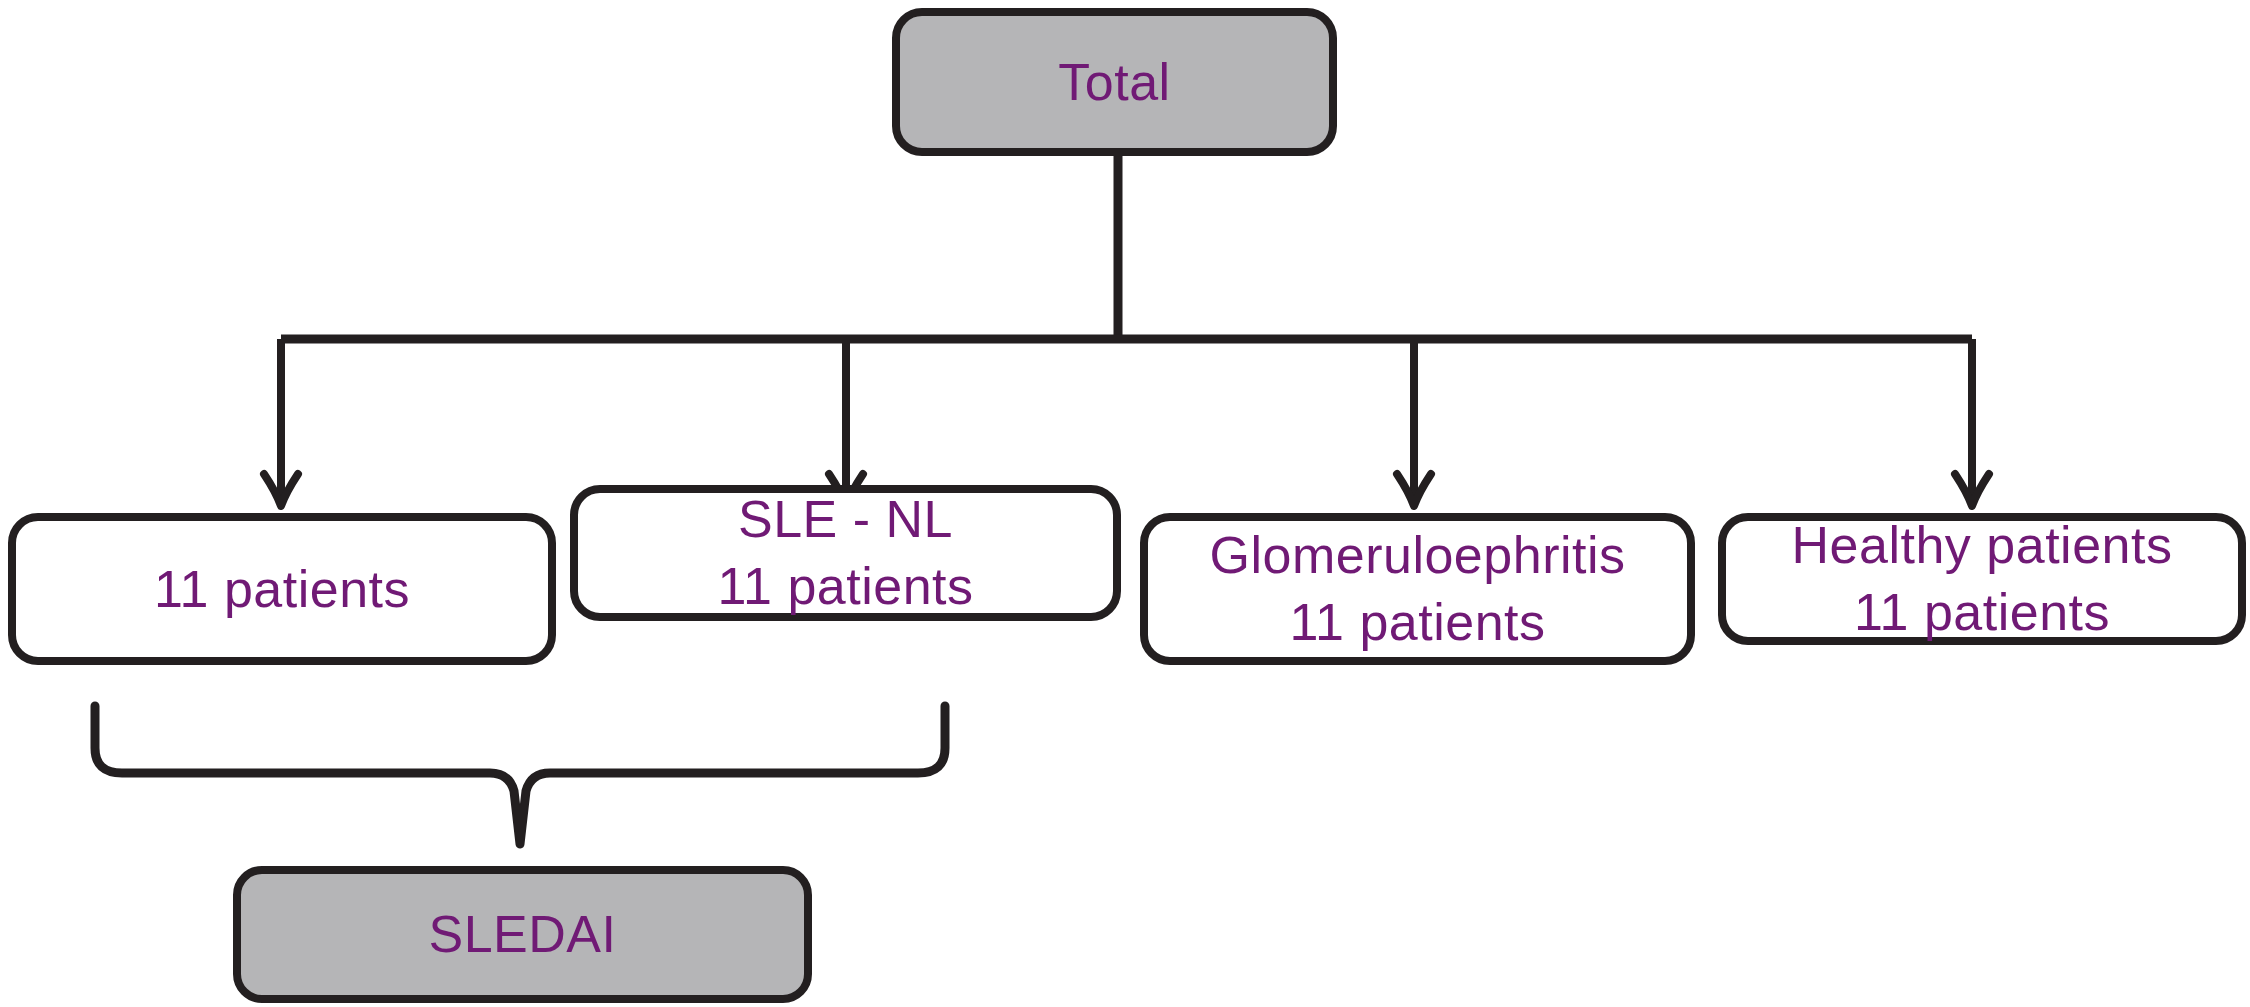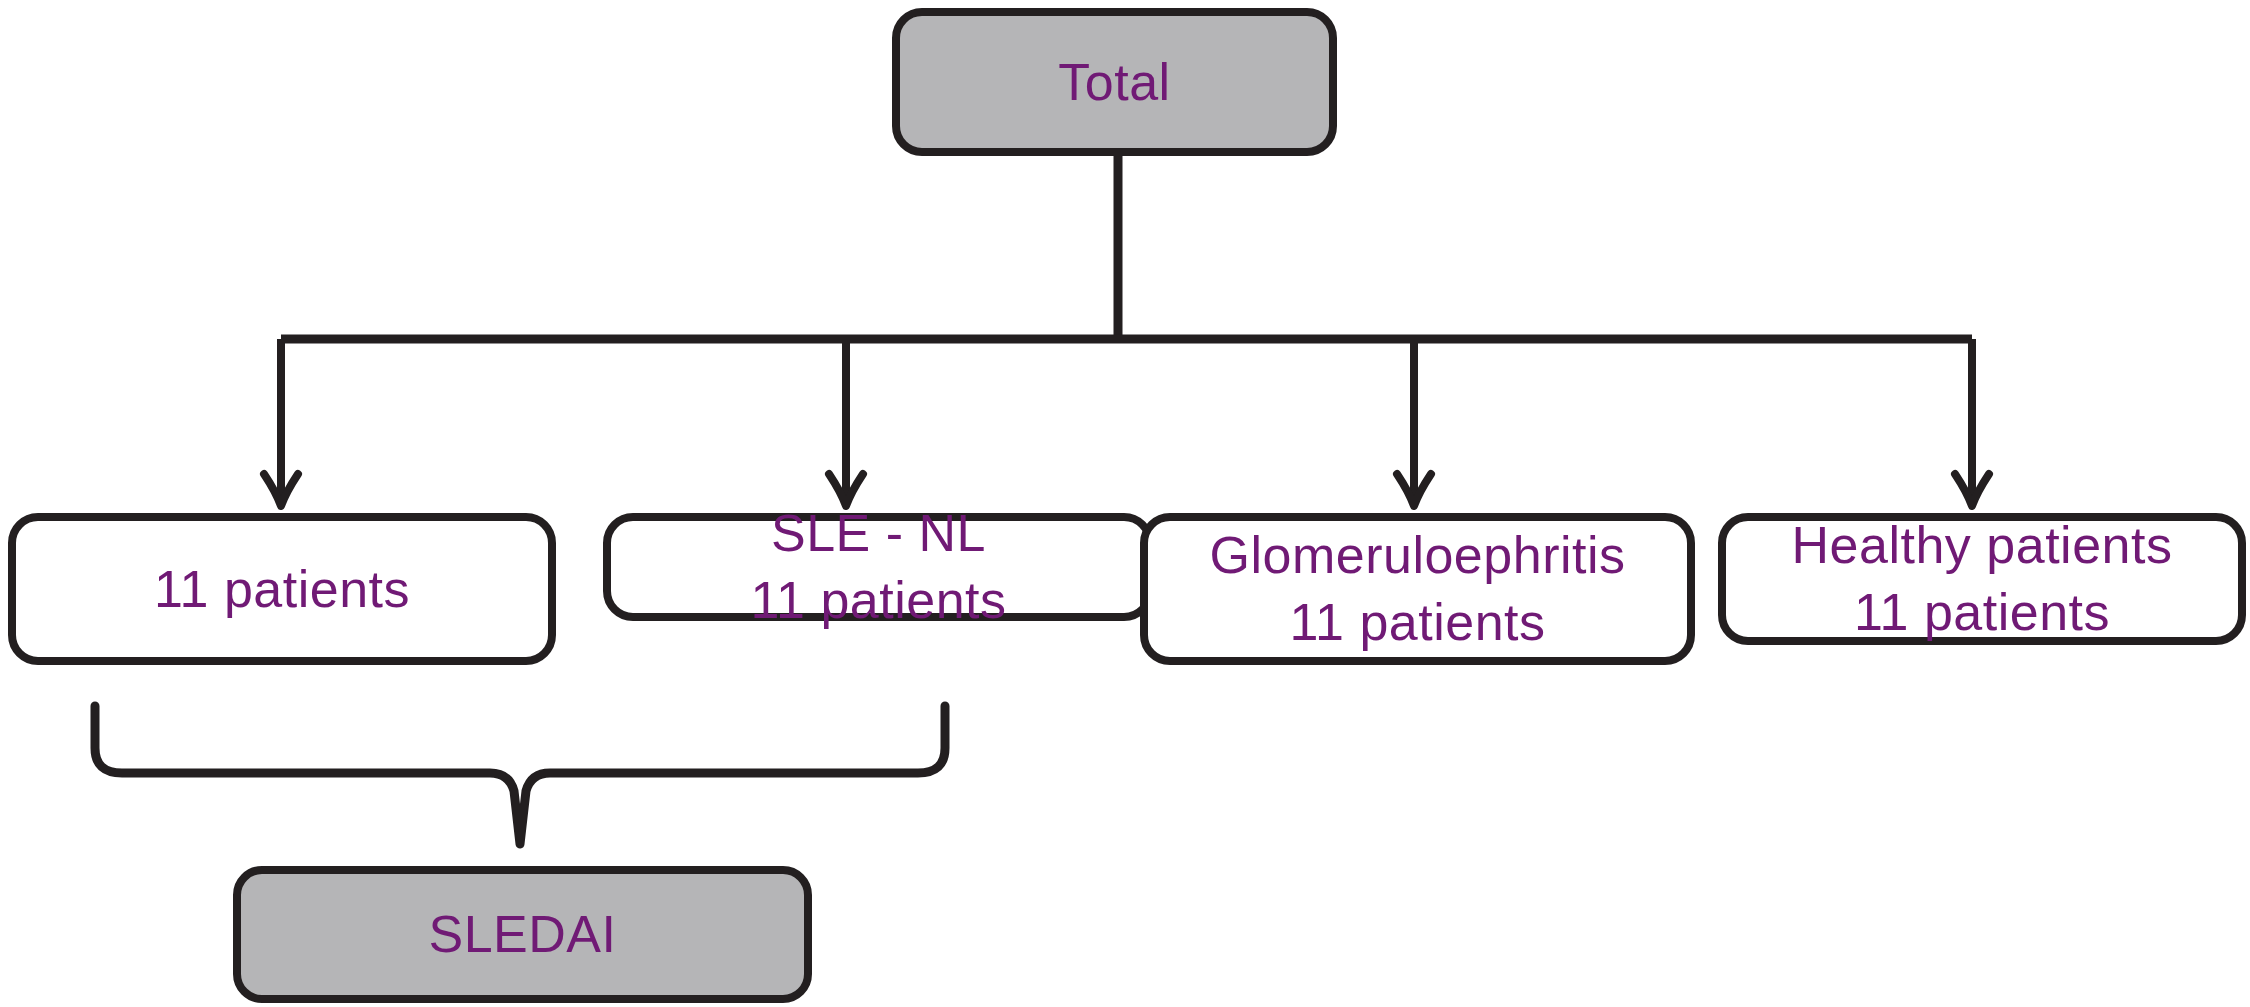--- a/index.html
+++ b/index.html
@@ -31,21 +31,21 @@
     letter-spacing: 0.5px;
   }
   .node.gray  { background: #b5b5b7; }
   .node.white { background: #ffffff; }
 
   .node-total {
     left: 892px; top: 8px;
     width: 445px; height: 148px;
   }
   .node-g1 { left: 8px;    top: 513px; width: 548px; height: 152px; }
-  .node-g2 { left: 570px;  top: 513px; width: 551px; height: 108px; margin-left: 33px; }
+  .node-g2 { left: 570px;  top: 485px; width: 551px; height: 136px; }
   .node-g3 { left: 1140px; top: 513px; width: 555px; height: 152px; }
   .node-g4 { left: 1718px; top: 513px; width: 528px; height: 132px; }
 
   .node-sledai {
     left: 233px; top: 866px;
     width: 579px; height: 137px; border-radius: 29px;
   }
 
   #connector-layer {
     position: absolute;

